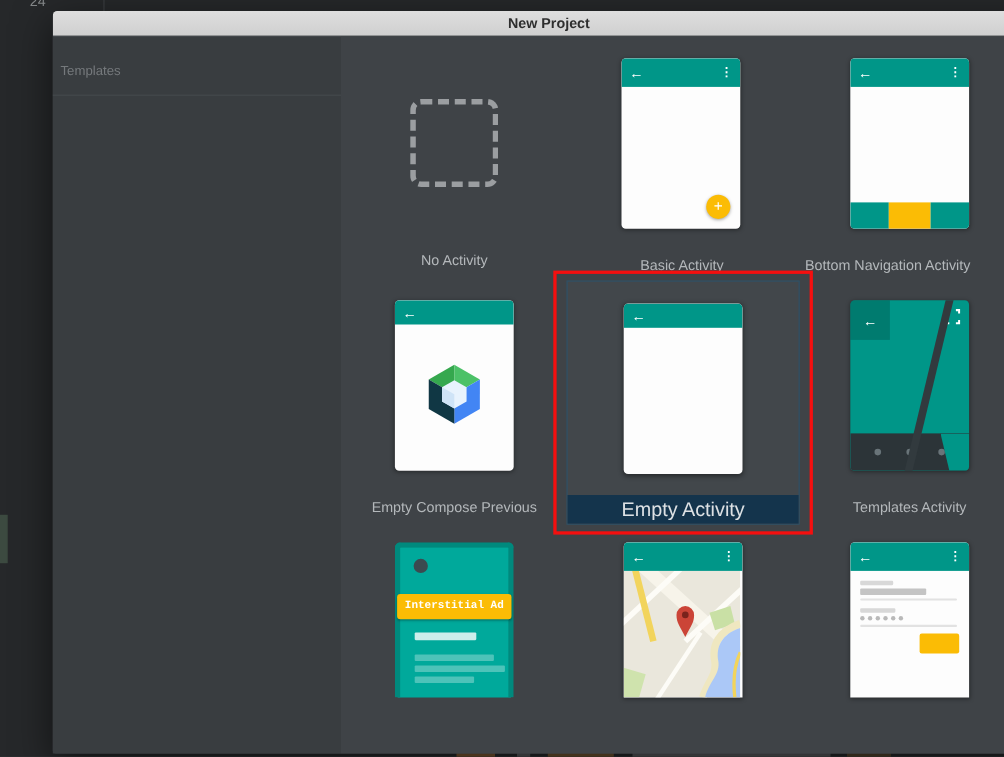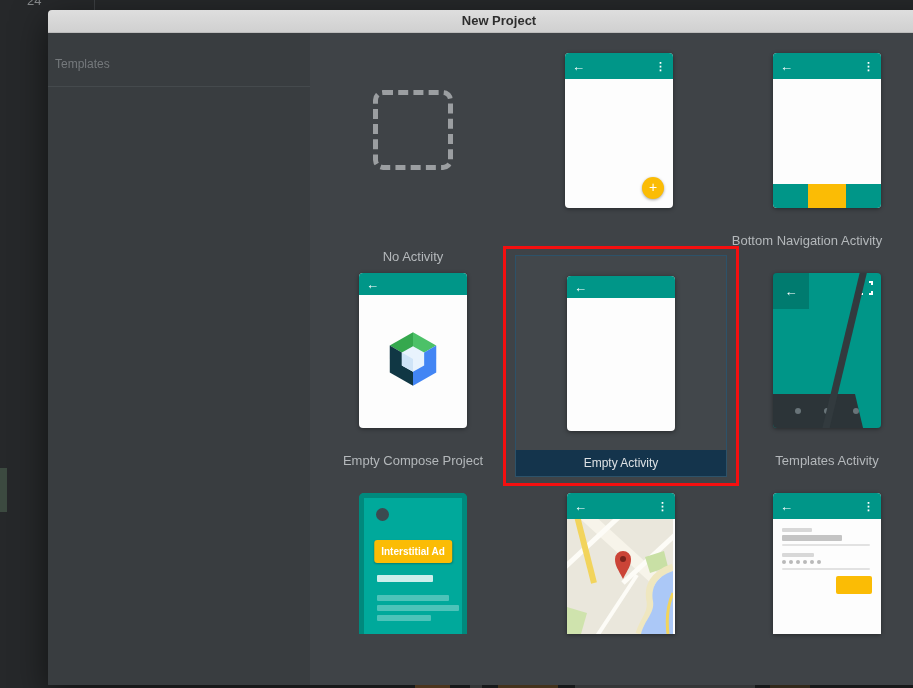--- a/index.html
+++ b/index.html
@@ -51,35 +51,35 @@
   .bnav{position:absolute;bottom:0;left:0;right:0;height:24px;display:flex;}
   .bnav .t{flex:1;background:#009688;}
   .bnav .y{width:38px;background:#fbbc05;}
   
   .selbox{position:absolute;left:193px;top:213px;width:236px;height:240px;cursor:pointer;
     border:3px solid #f50f0f;box-sizing:border-box;padding:6px 9px;}
   .selpanel{position:relative;width:100%;height:100%;background:#42474b;
     border:1px solid #2d5269;box-sizing:border-box;}
   .selpanel .phone{left:50%;margin-left:-54px;top:20px;box-shadow:0 1px 5px rgba(0,0,0,.45);}
   .selband{position:absolute;bottom:0;left:0;right:0;height:26px;background:#14344c;
-    color:#dde1e4;font-size:12px;text-align:center;line-height:26px;}
+    color:#dde1e4;font-size:18px;text-align:center;line-height:26px;}
   
   .phone.fullscreen{background:#009688;}
   .fs-back{position:absolute;left:0;top:0;width:36px;height:36px;background:rgba(0,0,0,.18);
     display:flex;align-items:center;justify-content:center;}
   .fs-expand{position:absolute;right:8px;top:8px;}
   .fs-diag{position:absolute;left:68px;top:-22px;width:7px;height:200px;background:#323a3e;transform:rotate(13.5deg);}
   .fs-bar{position:absolute;bottom:0;left:0;right:0;height:34px;background:#2c3438;
     display:flex;align-items:center;justify-content:space-between;padding:0 22px;box-sizing:border-box;}
   .fs-dot{width:6px;height:6px;border-radius:50%;background:#697479;}
   .fs-corner{position:absolute;right:0;bottom:0;width:26px;height:34px;background:#009688;
     clip-path:polygon(0% 0,100% 0,100% 100%,31% 100%);}
   
   .admob{position:absolute;left:49px;top:460px;width:108px;height:141px;background:#00a99b;
-    border:5px solid #00897d;border-bottom:none;border-radius:5px 5px 0 0;box-sizing:border-box;cursor:pointer;}
+    border:5px solid #00897d;border-bottom:none;border-radius:5px 5px 0 0;box-sizing:border-box;cursor:pointer;font-family:Liberation Mono, monospace;}
   .ad-circle{position:absolute;left:12px;top:10px;width:13px;height:13px;border-radius:50%;background:#3b4a50;}
   .ad-banner{position:absolute;left:50%;transform:translateX(-50%);top:42px;background:#fbbc05;
     border-radius:3px;color:#fff;font-size:10px;font-weight:bold;padding:6px 7px;white-space:nowrap;
     box-shadow:0 1px 2px rgba(0,0,0,.25);}
   .ad-line{position:absolute;left:13px;height:6px;border-radius:1px;background:rgba(255,255,255,.3);}
   
   .phone.cut{top:460px;height:141px;border-radius:4px 4px 0 0;}
   .login-body{position:relative;}
   .ln{position:absolute;border-radius:1px;}
   .pwdots{position:absolute;display:flex;gap:3px;}
@@ -121,29 +121,30 @@
   <div class="dlgbody">
 
     <div class="sidebar">
       <div class="sb-header">Templates</div>
       <div class="sb-sep"></div>
     </div>
 
     <div class="content">
 
       <div class="dashedbox"></div>
-      <div class="lbl" style="left:0;top:216px;">No Activity</div>
+      <div class="lbl" style="left:0;top:196px;">No Activity</div>
 
       <div class="phone" style="left:255px;top:20px;">
         <div class="ph-head">
           <span class="arrow">←</span>
           <span class="dots">⋮</span>
         </div>
         <div class="fab">+</div>
       </div>
+      <div class="lbl" style="left:207px;top:200px;">Basic Activity</div>
 
       <div class="phone" style="left:463px;top:20px;">
         <div class="ph-head">
           <span class="arrow">←</span>
           <span class="dots">⋮</span>
         </div>
         <div class="bnav">
           <div class="t"></div>
             <div class="y"></div>
             <div class="t"></div>
@@ -159,21 +160,21 @@
           <svg width="54" height="59" viewBox="0 0 100 110">
             <polygon points="50,5 6.7,30 50,55" fill="#35a84e"></polygon>
             <polygon points="50,5 93.3,30 50,55" fill="#4cc168"></polygon>
             <polygon points="93.3,30 93.3,80 50,105 50,55" fill="#4285f4"></polygon>
             <polygon points="6.7,30 50,55 50,105 6.7,80" fill="#103744"></polygon>
             <polygon points="50,31 70.8,43 70.8,67 50,79 29.2,67 29.2,43" fill="#e8f3fd"></polygon>
             <polygon points="29.2,43 50,55 50,79 29.2,67" fill="#cfe4f7"></polygon>
           </svg>
         </div>
       </div>
-      <div class="lbl" style="left:0;top:420px;">Empty Compose Project</div>
+      <div class="lbl" style="left:0;top:420px;">Empty Compose Previous</div>
 
       <div class="selbox">
         <div class="selpanel">
           <div class="phone">
             <div class="ph-head small">
               <span class="arrow">←</span>
             </div>
           </div>
           <div class="selband">Empty Activity</div>
         </div>

